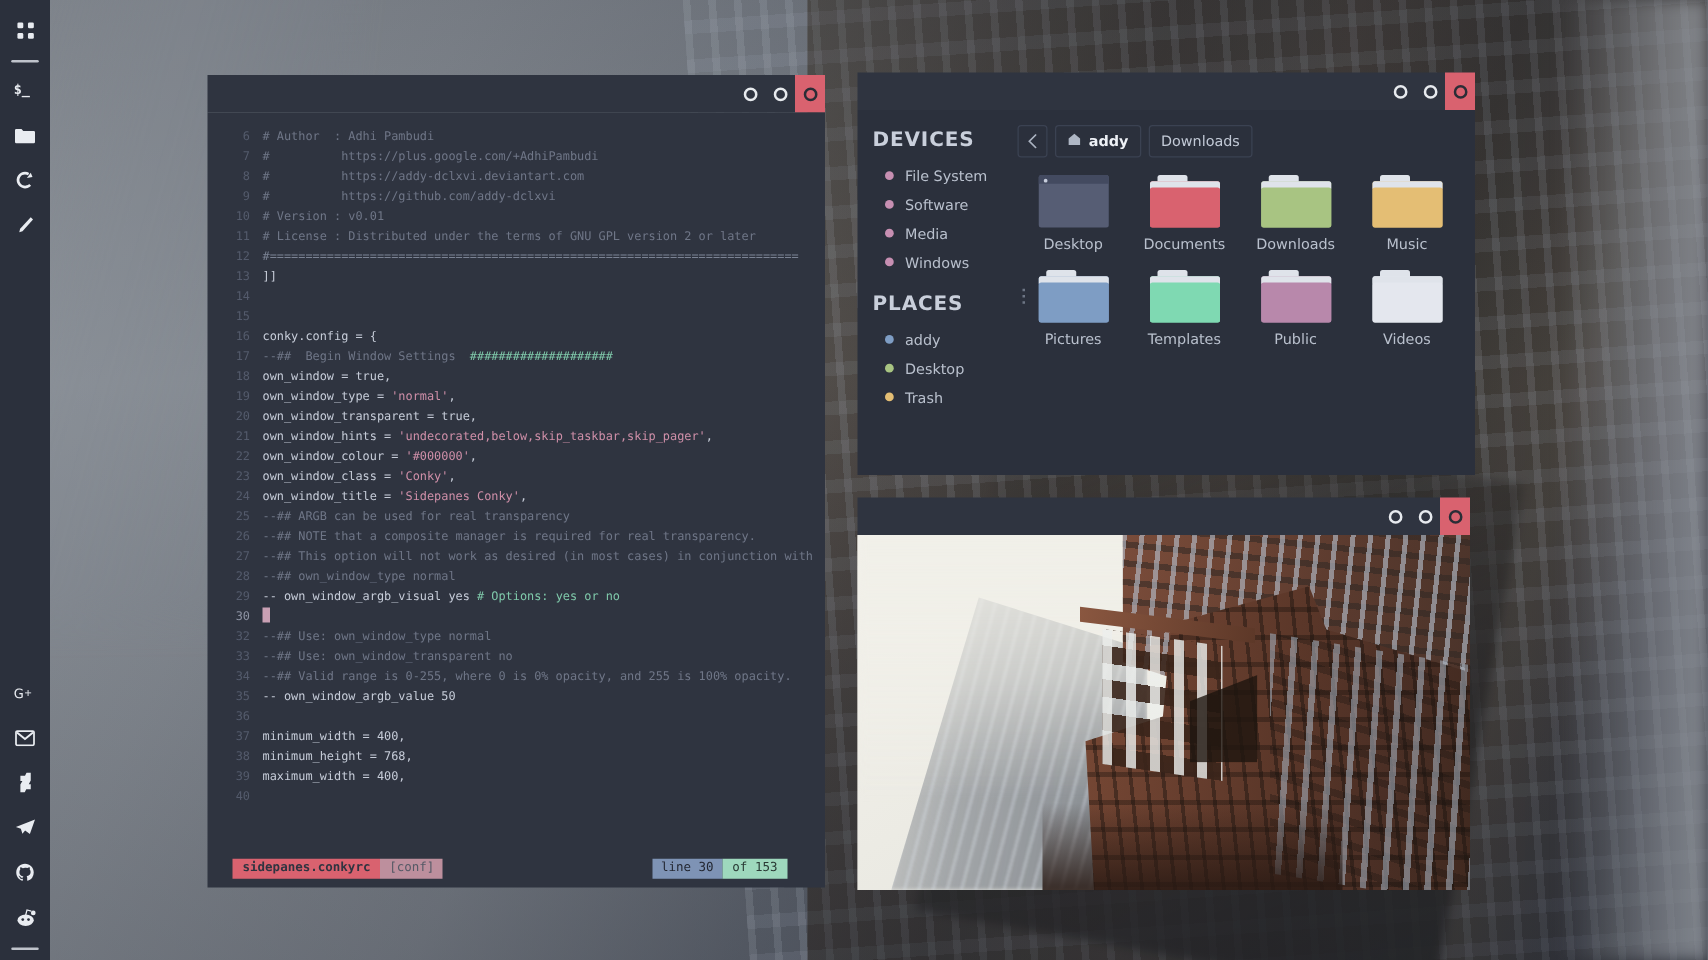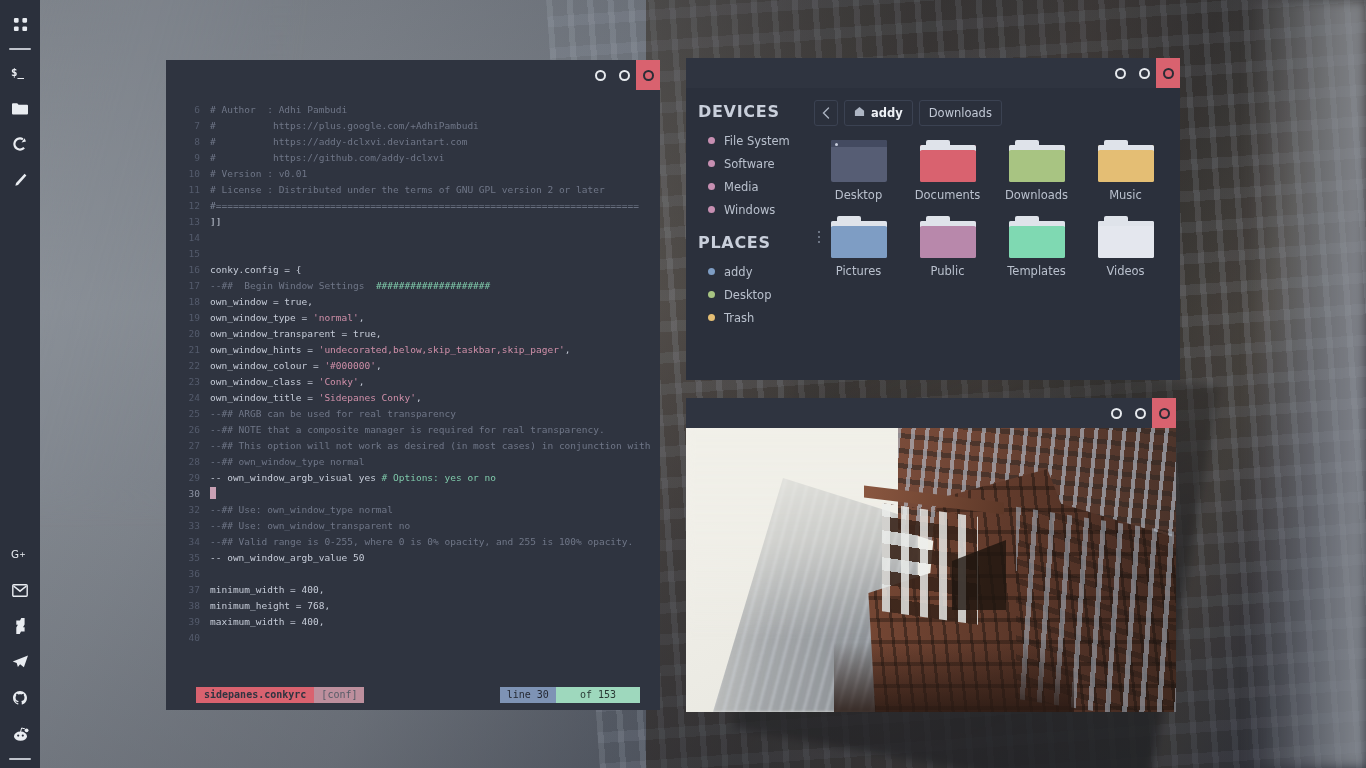--- a/index.html
+++ b/index.html
@@ -114,40 +114,40 @@
   .src{ color:#c6ccd8; }
   .cmt{ color:#6f7687; }
   .cmt2{ color:#7b8394; }
   .str{ color:#cf8fa8; }
   .grn{ color:#7fc9aa; }
   .cursor-blk{
     display:inline-block; width:6px; height:12px;
     background:#c9a0b4; vertical-align:-2px;
   }
   #statusbar{
-    position:absolute; left:16px; bottom:0; width:100%; height:30px;
+    position:absolute; left:6px; bottom:0; width:100%; height:30px;
     display:flex; align-items:center;
     font-family:"DejaVu Sans Mono", monospace; font-size:10px;
   }
   #sb-left{ display:flex; align-items:stretch; height:16px; margin-left:14px; }
   #sb-file{
     background:#d9626f; color:#2f3440; padding:0 8px;
     display:flex; align-items:center; font-weight:bold;
   }
   #sb-type{
     background:#bd8f9d; color:#555a66; padding:0 7px;
     display:flex; align-items:center;
   }
   #sb-right{ margin-left:auto; margin-right:36px; display:flex; height:16px; }
   #sb-line{
     background:#7e93b5; color:#242833; padding:0 7px;
     display:flex; align-items:center;
   }
   #sb-of{
-    background:#9ed8bd; color:#2a3a35; padding:0 24px;
+    background:#9ed8bd; color:#2a3a35; padding:0 8px;
     display:flex; align-items:center;
   }
 
   
   #fm-window{ left:686px; top:58px; width:494px; height:322px; }
   #fm-body{ background:#2b303c; height:292px; display:flex; }
   #fm-sidebar{ width:120px; padding:14px 0 0 12px; }
   .fm-head{
     color:#c9cfdb; font-size:16px; font-weight:bold; letter-spacing:0.7px;
     margin-bottom:8px;
@@ -558,34 +558,34 @@
               <div class="tab"></div>
               <div class="body" style="background:#7e9dc4"></div>
               <div class="lip"></div>
               <div class="body" style="background:#7e9dc4; top:10px; height:32px;"></div>
             </div>
             <div class="fm-label">Pictures</div>
           </div>
           <div class="fm-file">
             <div class="folder">
               <div class="tab"></div>
+              <div class="body" style="background:#7fd9b2"></div>
+              <div class="lip"></div>
+              <div class="body" style="background:#7fd9b2; top:10px; height:32px;"></div>
+            </div>
+            <div class="fm-label">Templates</div>
+          </div>
+          <div class="fm-file">
+            <div class="folder">
+              <div class="tab"></div>
               <div class="body" style="background:#b888ab"></div>
               <div class="lip"></div>
               <div class="body" style="background:#b888ab; top:10px; height:32px;"></div>
             </div>
             <div class="fm-label">Public</div>
-          </div>
-          <div class="fm-file">
-            <div class="folder">
-              <div class="tab"></div>
-              <div class="body" style="background:#7fd9b2"></div>
-              <div class="lip"></div>
-              <div class="body" style="background:#7fd9b2; top:10px; height:32px;"></div>
-            </div>
-            <div class="fm-label">Templates</div>
           </div>
           <div class="fm-file">
             <div class="folder">
               <div class="tab"></div>
               <div class="body" style="background:#e4e7ee"></div>
               <div class="lip"></div>
               <div class="body" style="background:#e4e7ee; top:10px; height:32px;"></div>
             </div>
             <div class="fm-label">Videos</div>
           </div>

